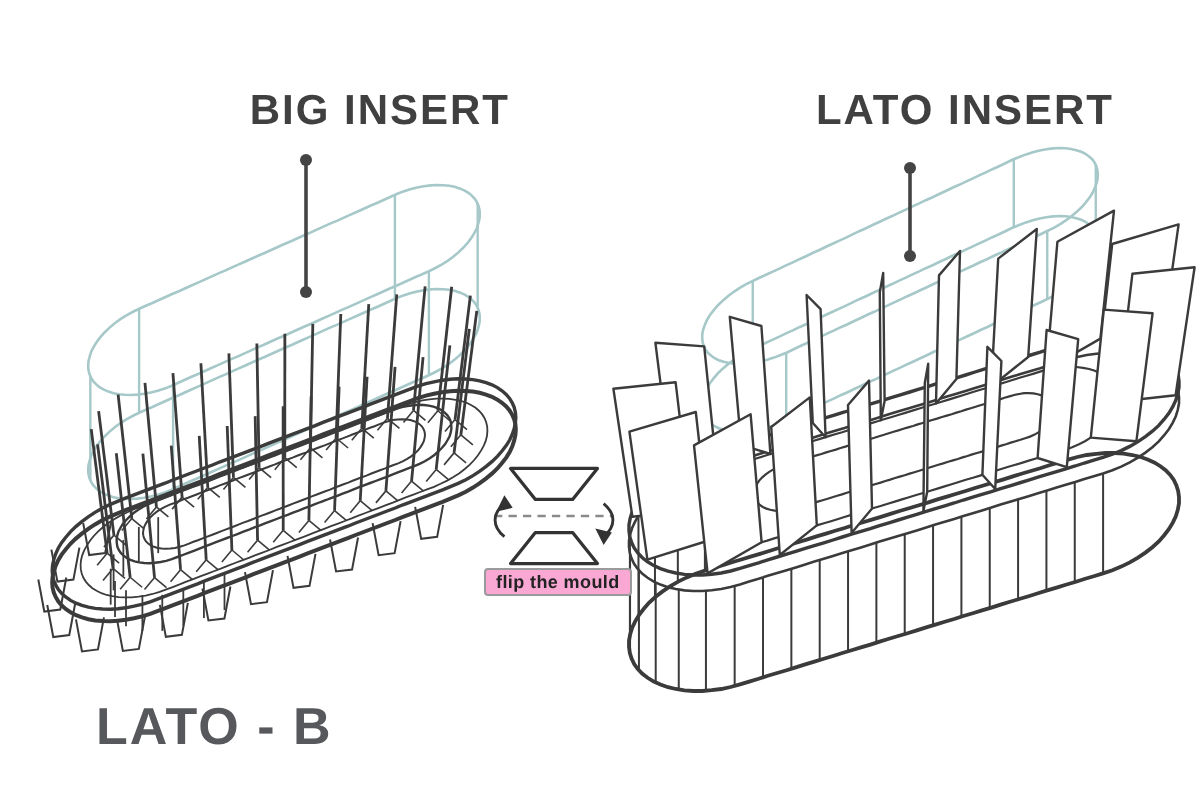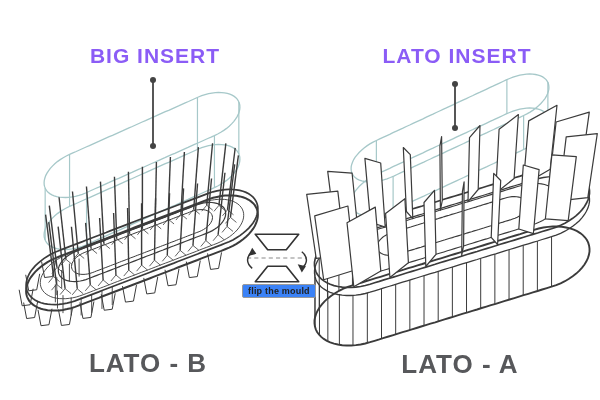--- a/index.html
+++ b/index.html
@@ -1,35 +1,35 @@
 <!DOCTYPE html>
 <html><head>
 <meta charset="utf-8">
 <style>
   html,body{margin:0;padding:0;background:#fff;}
   #canvas{
     position:relative;width:600px;height:400px;background:#ffffff;overflow:hidden;
     font-family:"Liberation Sans", sans-serif;
   }
   .insert-label{
-    position:absolute;width:200px;text-align:center;
-    font-size:21px;font-weight:700;letter-spacing:1px;color:#8b5cf6;
+    position:absolute;width:200px;text-align:right;
+    font-size:21px;font-weight:700;letter-spacing:1px;color:#404040;
   }
   .side-label{
-    position:absolute;width:200px;text-align:center;
+    position:absolute;width:200px;text-align:left;
     font-size:26px;font-weight:700;letter-spacing:1px;color:#57585b;
   }
   #big-insert-label{left:55px;top:44px;}
   #small-insert-label{left:357px;top:44px;}
   #lato-b-label{left:48px;top:348px;}
   #lato-a-label{left:360px;top:349px;}
   #flip-label-box{
     position:absolute;left:242px;top:284px;
     font-size:9px;font-weight:700;color:#222;
-    border:1px solid #9a9a9a;border-radius:2px;background:#3b82f6;
+    border:1px solid #9a9a9a;border-radius:2px;background:#f9a8d4;
     padding:1px 5px;letter-spacing:0.2px;white-space:nowrap;
   }
   #scene,#flip-icon{position:absolute;left:0;top:0;}
   #flip-icon{left:246px;top:232px;}
 </style>
 </head>
 <body>
 
 <div id="canvas">
 
@@ -240,21 +240,20 @@
         <circle cx="455" cy="128" r="3" fill="#444444"></circle>
       </g>
   </svg>
 
   <div class="insert-label" id="big-insert-label">BIG INSERT</div>
 
   <div class="insert-label" id="small-insert-label">LATO INSERT</div>
 
   <div class="side-label" id="lato-b-label">LATO - B</div>
 
-  <div class="side-label" id="lato-a-label">LATO - A</div>
 
   <svg id="flip-icon" width="62" height="52" viewBox="0 0 60 50">
     <path d="M 9 2 L 51 2 L 39 17 L 21 17 Z" fill="#fff" stroke="#333" stroke-width="1.6" stroke-linejoin="round"></path>
     <path d="M 1 25 L 59 25" stroke="#8a8a8a" stroke-width="1.2" stroke-dasharray="4 3" fill="none"></path>
     <path d="M 21 33 L 39 33 L 51 48 L 9 48 Z" fill="#fff" stroke="#333" stroke-width="1.6" stroke-linejoin="round"></path>
     <path d="M 6 19 C 0 24 0 30 6 35" stroke="#333" stroke-width="1.4" fill="none"></path>
     <polygon points="6,15 2,23 10,21" fill="#333"></polygon>
     <path d="M 54 19 C 60 24 60 30 54 35" stroke="#333" stroke-width="1.4" fill="none"></path>
     <polygon points="54,39 50,31 58,33" fill="#333"></polygon>
   </svg>

